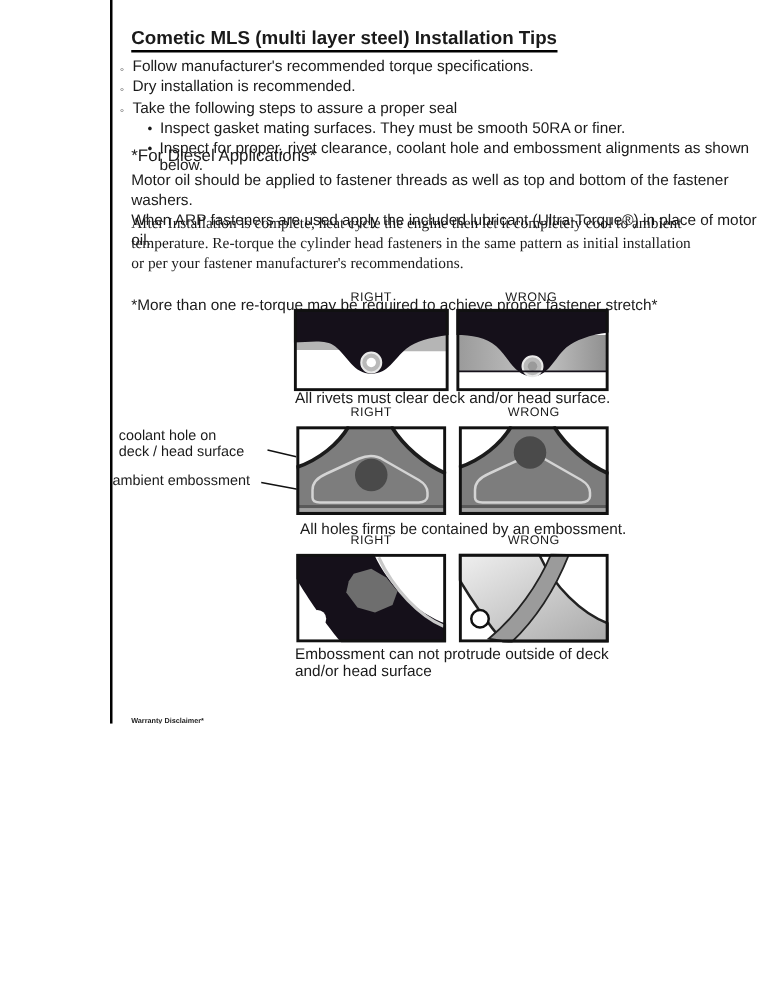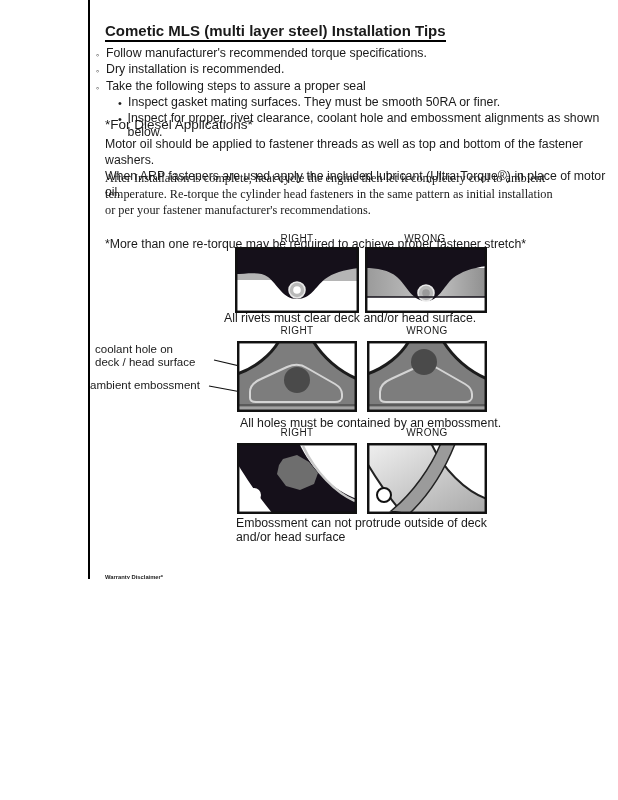--- a/index.html
+++ b/index.html
@@ -94,21 +94,21 @@
       <rect width="122" height="66" fill="#ffffff"></rect>
       <rect x="1" y="21" width="120" height="29" fill="url(#gdeck)"></rect>
       <path d="M0,0 H122 V19 C106,21 96,25 88,31 C78,40 74,54 61,54 C47,54 42,39 32,30 C24,23 12,21 0,21 Z" fill="#15101a"></path>
       <circle cx="61" cy="46" r="8" fill="#b9b9b9" stroke="#e9e9e9" stroke-width="1.6"></circle>
       <circle cx="61" cy="46" r="3.8" fill="#9a9a9a"></circle>
       <line x1="2" y1="50" x2="120" y2="50" stroke="#15101a" stroke-width="1.4"></line>
       <rect x="1.2" y="1.2" width="119.6" height="63.6" fill="none" stroke="#111111" stroke-width="2.5"></rect>
     </svg>
   </div>
 
-  <div class="cap" style="left:224px; top:312px;">All rivets must clear deck and/or head surface.</div>
+  <div class="cap" style="left:236px; top:312px;">All rivets must clear deck and/or head surface.</div>
 
   <div class="hdr" style="left:235px; top:325px;">RIGHT</div>
   <div class="hdr" style="left:365px; top:325px;">WRONG</div>
 
   <div class="ptr-label" style="left:95px; top:343px; width:118px;">coolant hole on
 deck / head surface</div>
   <div class="ptr-label" style="left:90px; top:379px; width:118px;">ambient embossment</div>
 
   <svg class="ptr-svg" viewBox="0 0 215 70">
     <line x1="119" y1="25" x2="200" y2="44" stroke="#111111" stroke-width="1.1"></line>
@@ -138,21 +138,21 @@
       <path d="M42,0 C34,14 18,27 0,33" fill="none" stroke="#1c1c1c" stroke-width="3"></path>
       <path d="M76,0 C86,16 102,30 120,38" fill="none" stroke="#1c1c1c" stroke-width="3"></path>
       <path d="M13,57 L13,51 C13,45 17,41 24,38 L50,26 C57,23 64,23 70,27 L98,43 C103,46 105,49 105,53 L105,56 C105,59 102,61 98,61 L19,61 C15,61 13,60 13,57 Z" fill="none" stroke="#d4d4d4" stroke-width="2"></path>
       <circle cx="57" cy="21" r="13" fill="#4a4a4a"></circle>
       <rect x="1" y="63" width="118" height="2.5" fill="#5a5a5a"></rect>
       <rect x="1" y="65.5" width="118" height="4.5" fill="#a2a2a2"></rect>
       <rect x="1.2" y="1.2" width="117.6" height="68.6" fill="none" stroke="#111111" stroke-width="2.5"></rect>
     </svg>
   </div>
 
-  <div class="cap" style="left:240px; top:417px;">All holes must be contained by an embossment.</div>
+  <div class="cap" style="left:240px; top:417px;">All holes firms be contained by an embossment.</div>
 
   <div class="hdr" style="left:235px; top:427px;">RIGHT</div>
   <div class="hdr" style="left:365px; top:427px;">WRONG</div>
 
   <div class="panel" style="left:237px; top:443px; width:120px; height:71px;">
     <svg viewBox="0 0 120 71">
       <rect width="120" height="71" fill="#ffffff"></rect>
       <path d="M0,0 H62 C74,26 97,48 120,56 V71 H36 C20,52 6,30 0,20 Z" fill="#15101a"></path>
       <path d="M66,3 C78,29 99,50 118,58" fill="none" stroke="#c9c9c9" stroke-width="2.5"></path>
       <polygon points="46,16 60,12 72,19 81,30 77,41 63,47 49,43 40,31 42,22" fill="#6e6e6e"></polygon>

